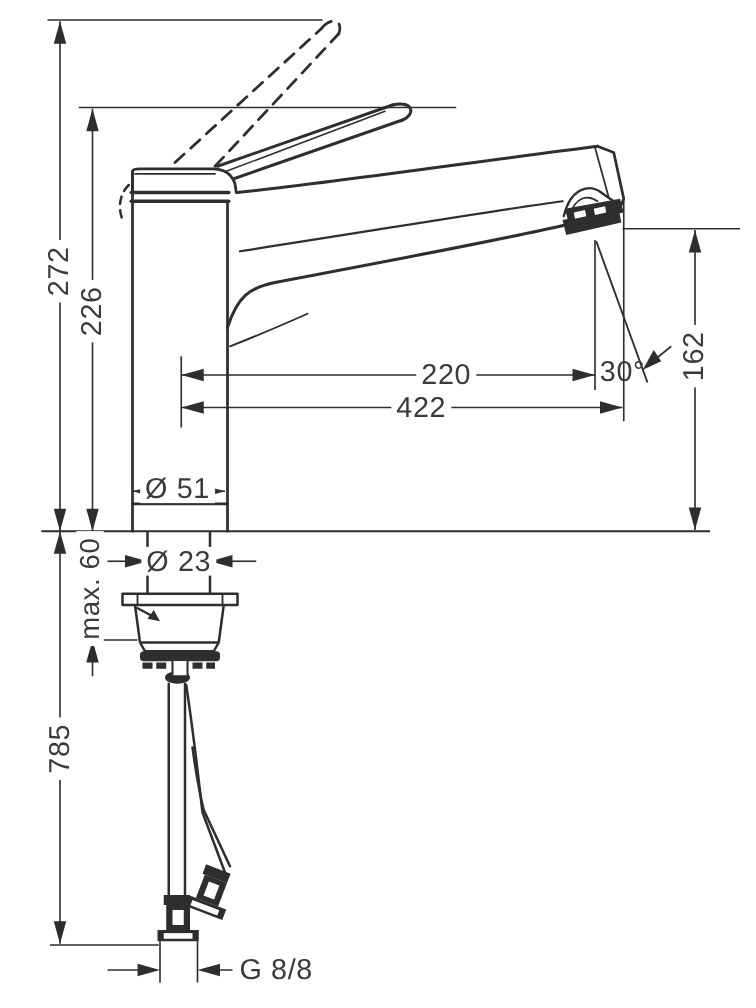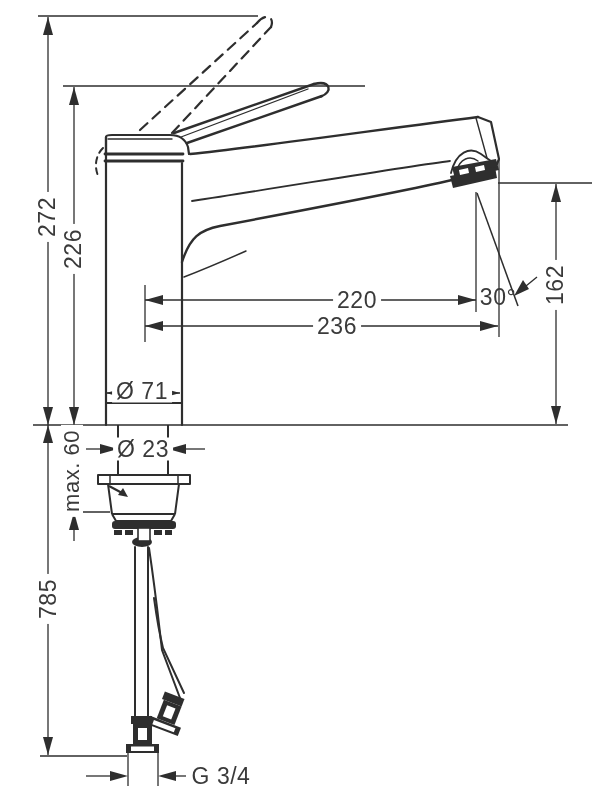--- a/index.html
+++ b/index.html
@@ -179,19 +179,19 @@
     <rect x="162" y="725.5" width="23" height="4.5" fill="#ffffff"></rect>
   </g>
 </svg>
 
 <span class="dim-label rot" style="left:47px;top:217px;">272</span>
 <span class="dim-label rot" style="left:73px;top:249px;">226</span>
 <span class="dim-label rot" style="left:72px;top:471px;font-size:22px;">max. 60</span>
 <span class="dim-label rot" style="left:48px;top:599px;">785</span>
 <span class="dim-label rot" style="left:555px;top:285px;">162</span>
 <span class="dim-label" style="left:311px;top:300px;margin-left:46px;">220</span>
-<span class="dim-label" style="left:337px;top:326px;">236</span>
+<span class="dim-label" style="left:337px;top:326px;">422</span>
 <span class="dim-label nobg" style="left:498px;top:297px;">30°</span>
-<span class="dim-label" style="left:142px;top:391px;">Ø 71</span>
+<span class="dim-label" style="left:142px;top:391px;">Ø 51</span>
 <span class="dim-label" style="left:143px;top:449px;">Ø 23</span>
-<span class="dim-label" style="left:221px;top:776px;">G 3/4</span>
+<span class="dim-label" style="left:221px;top:776px;">G 8/8</span>
 
 </div>
 
 </body></html>

